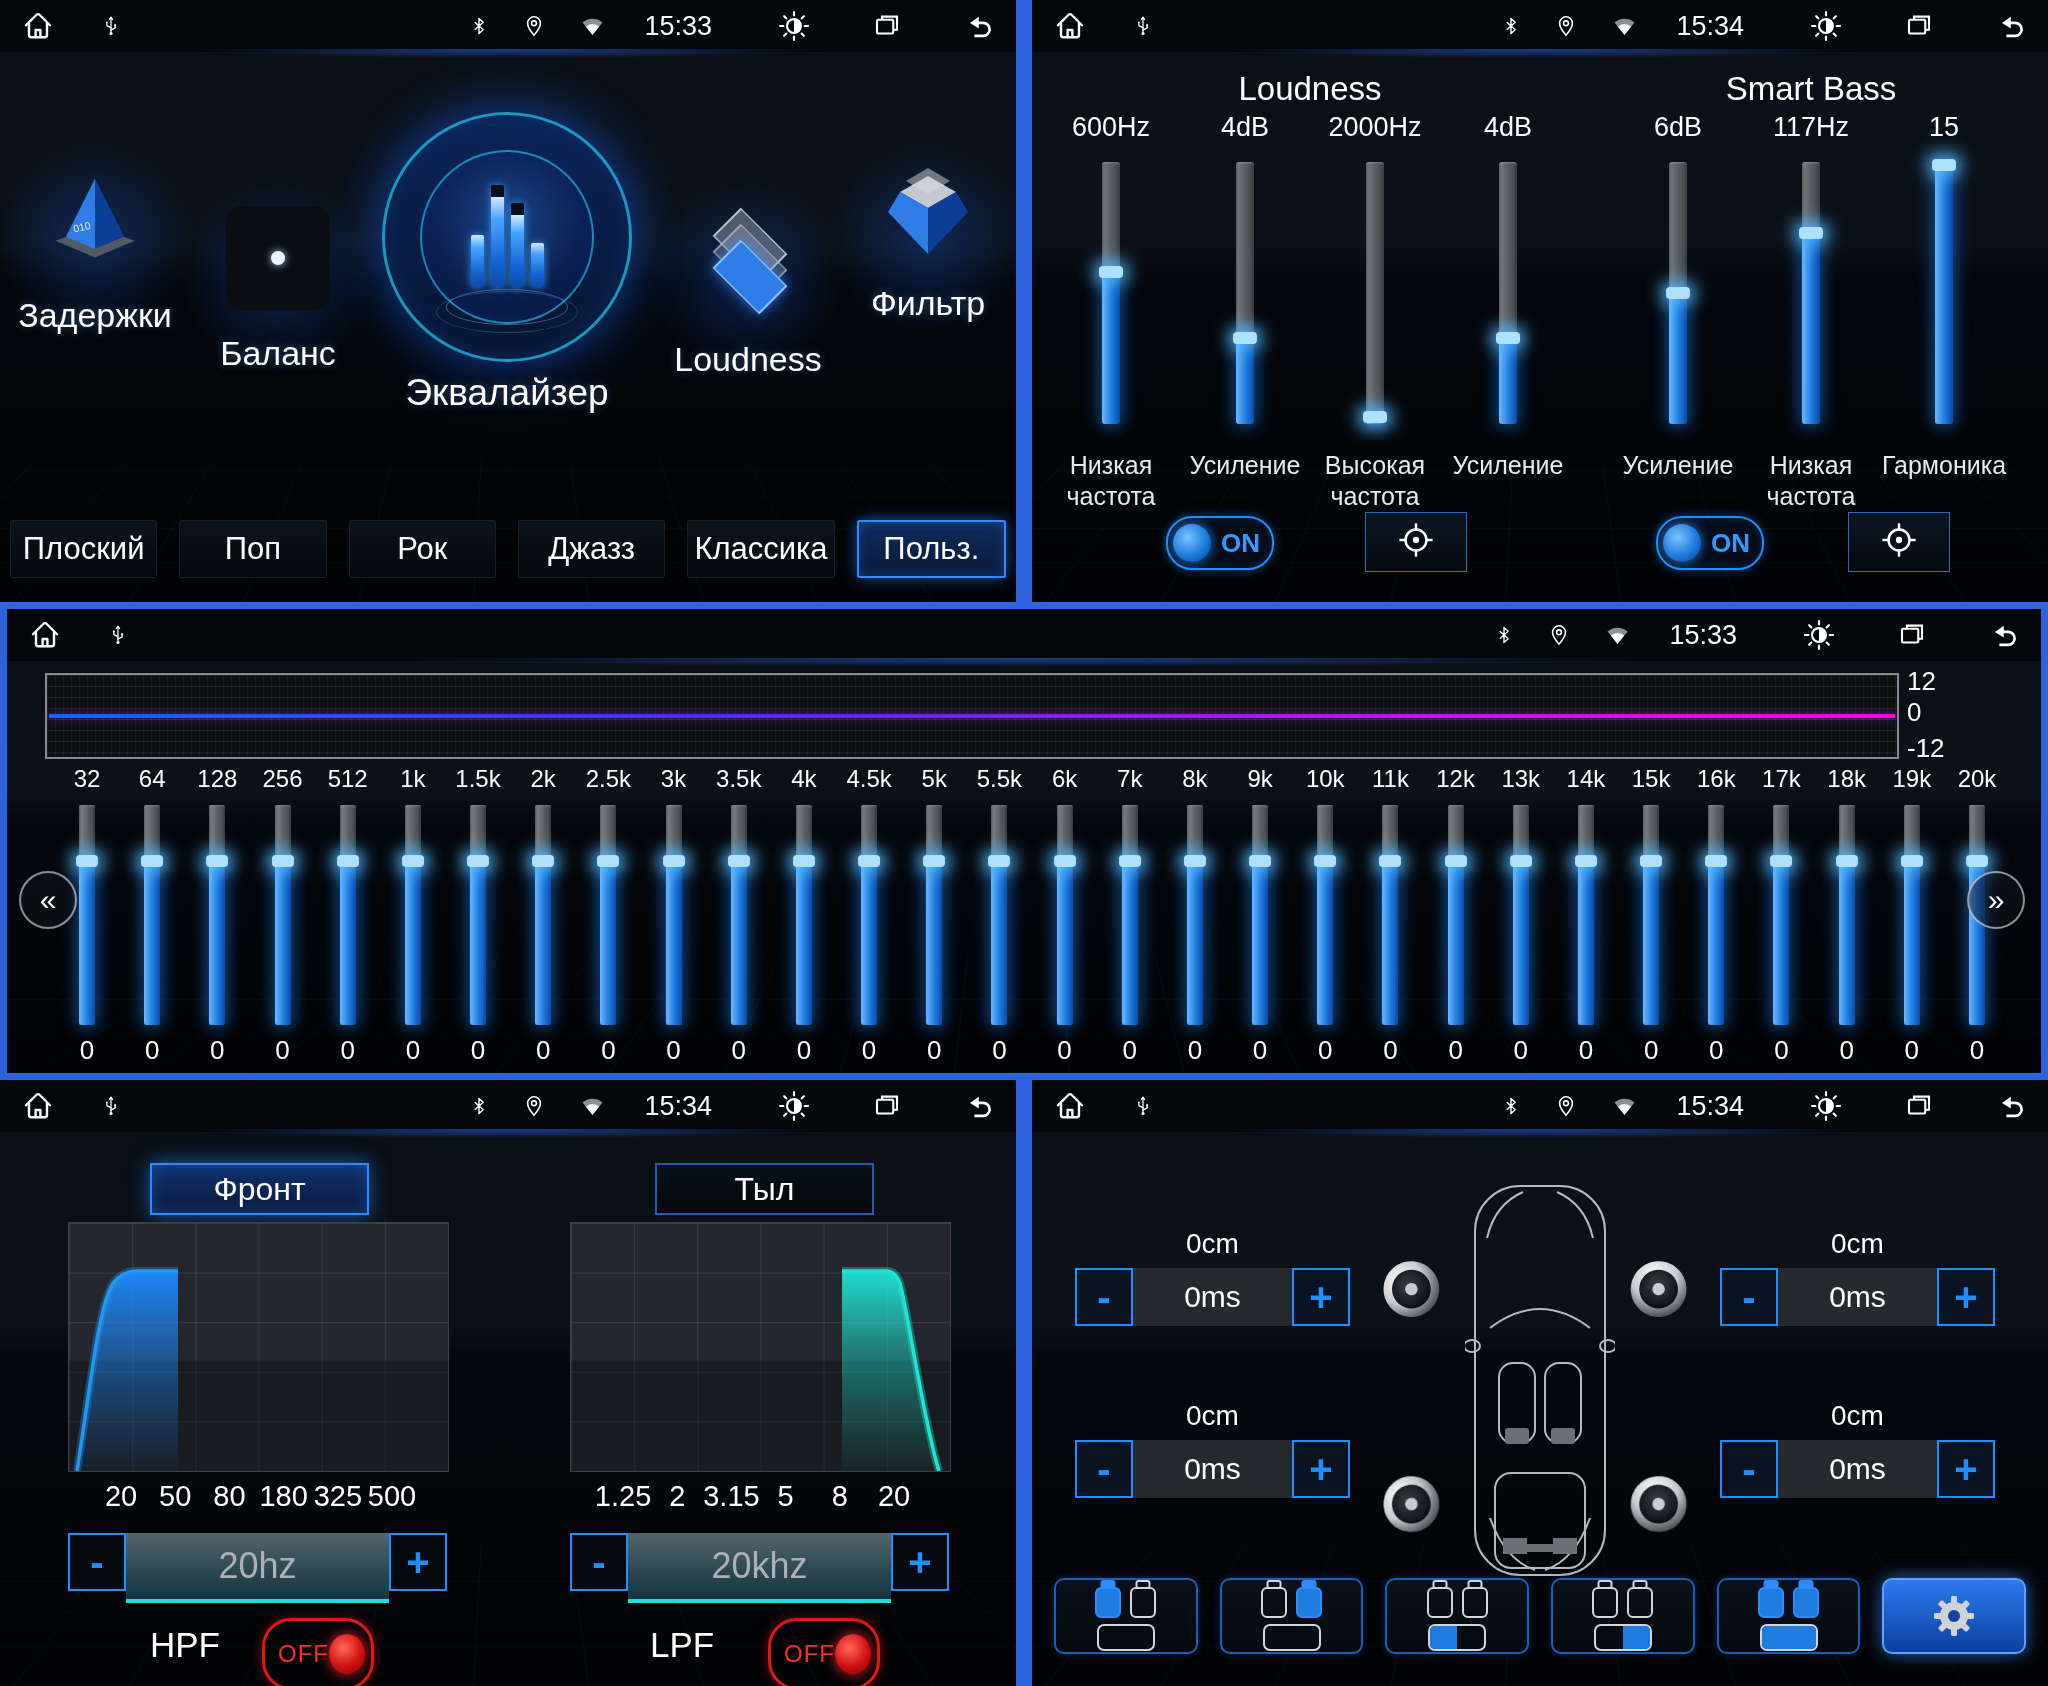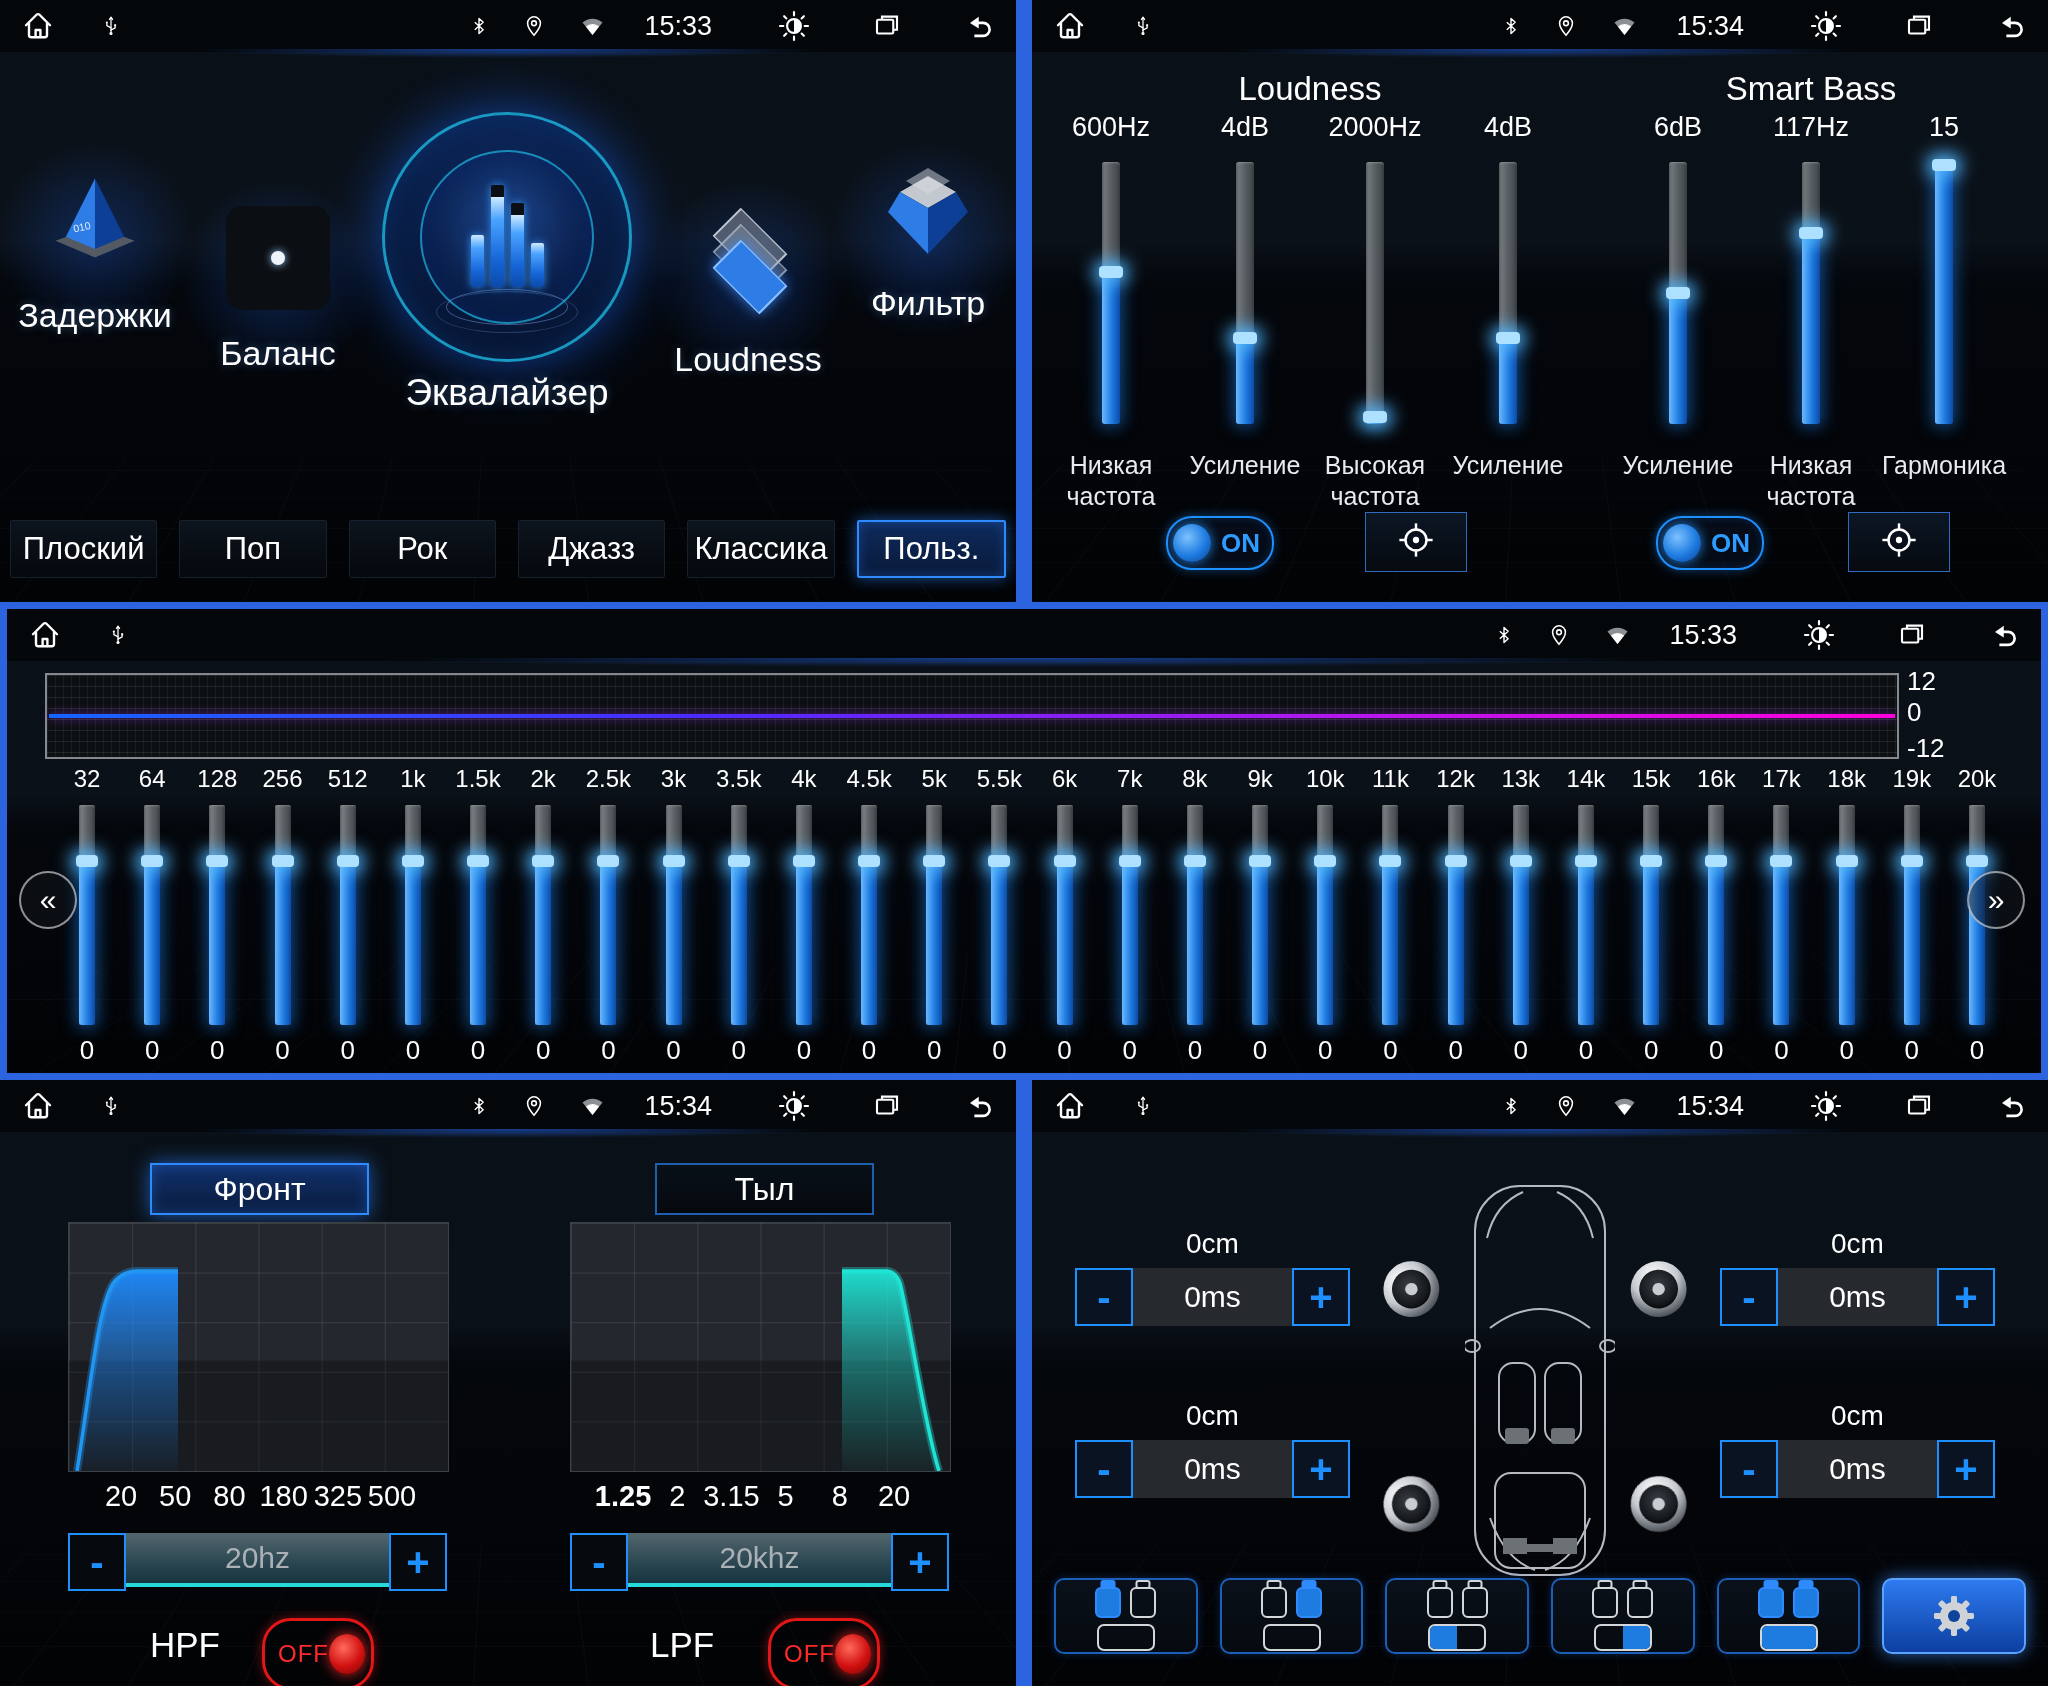--- a/index.html
+++ b/index.html
@@ -119,21 +119,21 @@
     background-size:100% 100%, calc(100%/5) calc(100%/5), calc(100%/6) calc(100%/5);}
   #fg-hpf{left:68px;} #fg-lpf{left:570px;}
   .filter-graph svg{position:absolute;left:0;top:0;width:100%;height:100%;}
   .axis-row{position:absolute;top:400px;width:379px;height:38px;z-index:2;}
   #axis-hpf{left:68px;} #axis-lpf{left:570px;}
   .axis-label{position:absolute;top:0;transform:translateX(-50%);font-size:29px;color:#fff;}
   .freq-stepper{position:absolute;top:453px;width:379px;height:58px;display:flex;z-index:2;}
   .step-left{left:68px;} .step-right{left:570px;}
   .step-btn{width:58px;height:58px;box-sizing:border-box;border:2px solid #1e8fff;background:#060a0f;color:#1e8fff;
     font-size:40px;font-weight:bold;display:flex;align-items:center;justify-content:center;line-height:1;}
-  .freq-field{flex:1;height:54px;box-sizing:border-box;display:flex;align-items:center;justify-content:center;color:#aab0b6;font-size:30px;
+  .freq-field{flex:1;height:70px;box-sizing:border-box;display:flex;align-items:center;justify-content:center;color:#aab0b6;font-size:36px;
     background:linear-gradient(180deg,#53666d 0%,#2a4751 60%,#173540 100%);border-bottom:4px solid #27d9d9;}
   .filter-name{position:absolute;top:545px;font-size:35px;color:#fff;z-index:2;}
   .hpf-name{left:150px;} .lpf-name{left:650px;}
   .toggle-off{position:absolute;width:112px;height:72px;border:3px solid #e31616;border-radius:29px;display:flex;align-items:center;
     justify-content:space-between;padding:0 6px 0 13px;box-sizing:border-box;box-shadow:0 0 12px rgba(230,30,30,.45);z-index:2;}
   .hpf-toggle{left:262px;top:538px;} .lpf-toggle{left:768px;top:538px;}
   .off-text{color:#ff2a2a;font-size:24px;letter-spacing:1px;}
   .toggle-off .knob{width:40px;height:40px;border-radius:50%;
     background:radial-gradient(circle at 40% 35%,#ff6a5a,#d01010 55%,#7a0505);box-shadow:0 0 14px rgba(255,40,40,.85);}
   
@@ -875,21 +875,21 @@
     </div>
     <div class="axis-row" id="axis-hpf">
         <span class="axis-label" style="left: 14%;">20</span>
         <span class="axis-label" style="left: 28.3%;">50</span>
         <span class="axis-label" style="left: 42.6%;">80</span>
         <span class="axis-label" style="left: 56.9%;">180</span>
         <span class="axis-label" style="left: 71.2%;">325</span>
         <span class="axis-label" style="left: 85.5%;">500</span>
       </div>
     <div class="axis-row" id="axis-lpf">
-        <span class="axis-label" style="left: 14%; font-weight: bold;">1.25</span>
+        <span class="axis-label" style="left: 14%;">1.25</span>
         <span class="axis-label" style="left: 28.3%;">2</span>
         <span class="axis-label" style="left: 42.6%;">3.15</span>
         <span class="axis-label" style="left: 56.9%;">5</span>
         <span class="axis-label" style="left: 71.2%;">8</span>
         <span class="axis-label" style="left: 85.5%;">20</span>
       </div>
 
     <div class="freq-stepper step-left">
       <div class="step-btn">-</div>
       <div class="freq-field">20hz</div>

